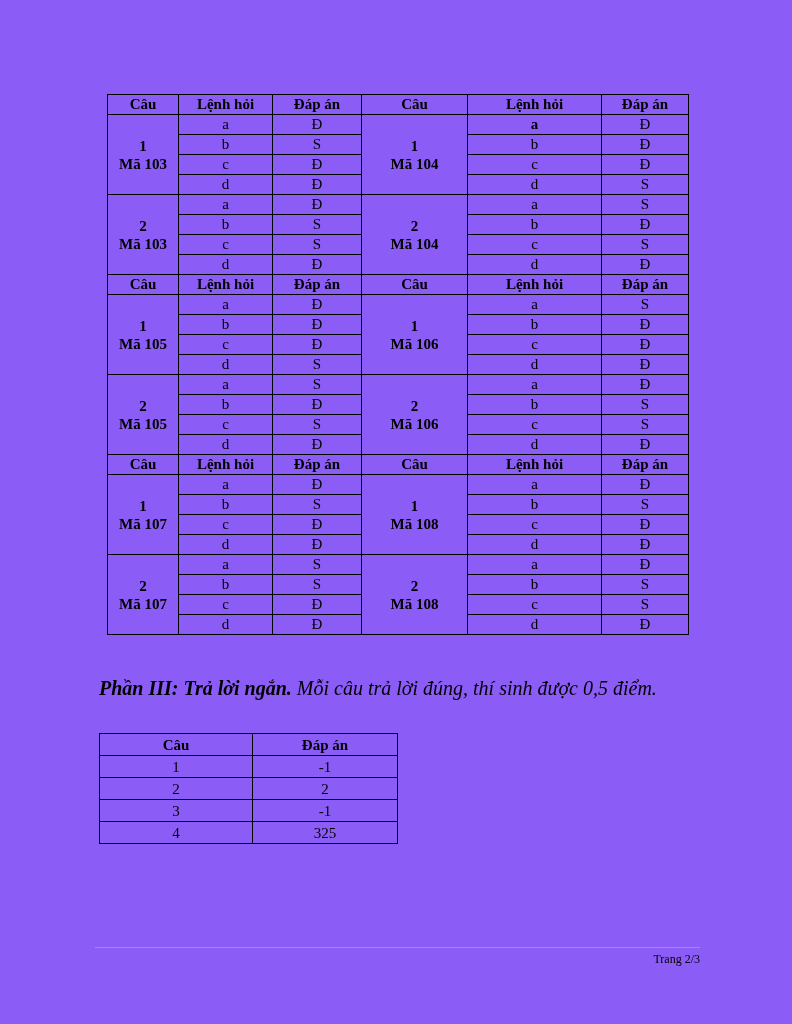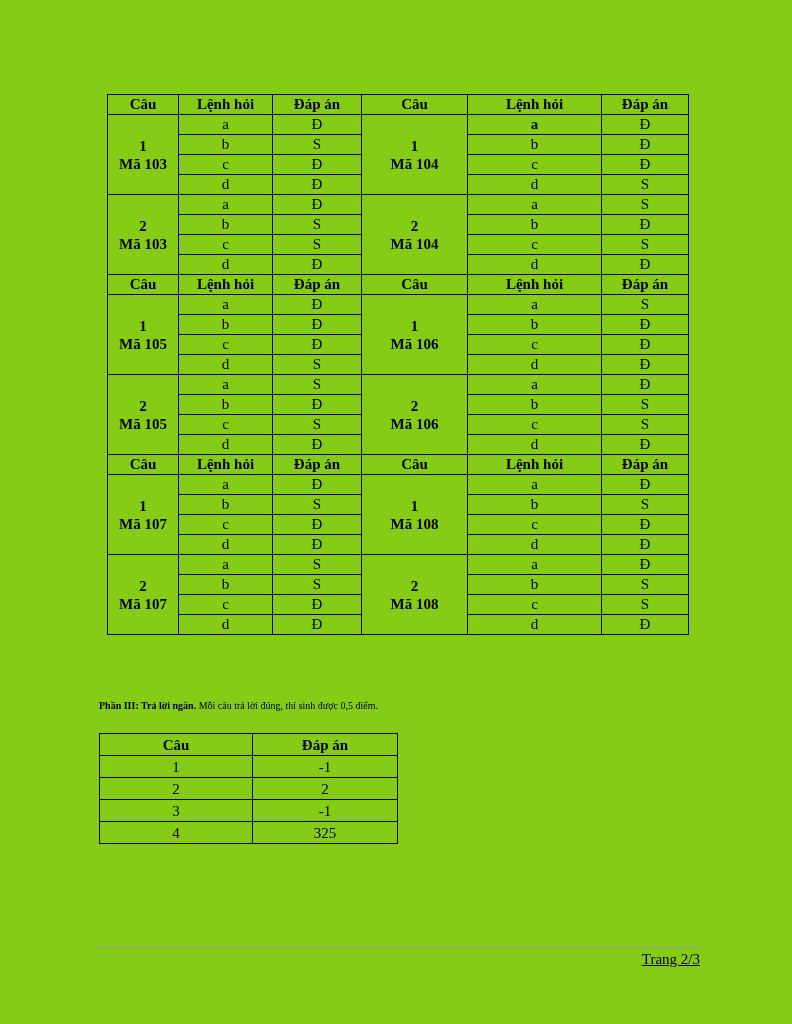--- a/index.html
+++ b/index.html
@@ -4,43 +4,43 @@
 <style>
   * { margin: 0; padding: 0; box-sizing: border-box; }
   html, body { background: #ffffff; }
   body {
     width: 792px; height: 1024px;
     position: relative;
     font-family: "Liberation Serif", "DejaVu Serif", serif;
     color: #000;
     overflow: hidden;
   }
-  .page { position: absolute; inset: 0; background: #84cc16; }
+  .page { position: absolute; inset: 0; background: #8b5cf6; }
 
   table { border-collapse: collapse; table-layout: fixed; }
 
   
   .big {
     position: absolute; left: 107px; top: 94px; width: 581px;
   }
   .big td {
     border: 1px solid #000;
     text-align: center; vertical-align: middle;
     font-size: 15px; line-height: 19px;
     height: 20px; padding: 0;
     overflow: hidden; white-space: nowrap;
   }
   .big tr.hrow td { font-weight: bold; }
   .big td.qcell { font-weight: bold; line-height: 18px; }
   .big td.bold { font-weight: bold; }
 
   
   .part3 {
-    position: absolute; left: 99px; top: 696px; width: 600px;
-    font-size: 10px; line-height: 20px;
+    position: absolute; left: 99px; top: 678px; width: 600px;
+    font-size: 20px; line-height: 20px; font-style: italic;
   }
   .part3 .b { font-weight: bold; }
 
   
   .small {
     position: absolute; left: 99px; top: 733px; width: 298px;
   }
   .small td {
     border: 1px solid #000;
     text-align: center; vertical-align: middle;
@@ -49,21 +49,21 @@
   }
   .small tr.hrow td { font-weight: bold; }
 
   
   .footer-line {
     position: absolute; left: 95px; top: 947px; width: 605px;
     border-top: 1px solid #9a9a9a; height: 0;
   }
   .footer-text {
     position: absolute; left: 95px; top: 950px; width: 605px;
-    text-align: right; font-size: 15px; line-height: 18px; text-decoration: underline;
+    text-align: right; font-size: 12px; line-height: 18px;
   }
 </style>
 </head>
 <body>
 
 <div class="page">
 
   <table class="big">
     <colgroup>
       <col style="width:71px">

